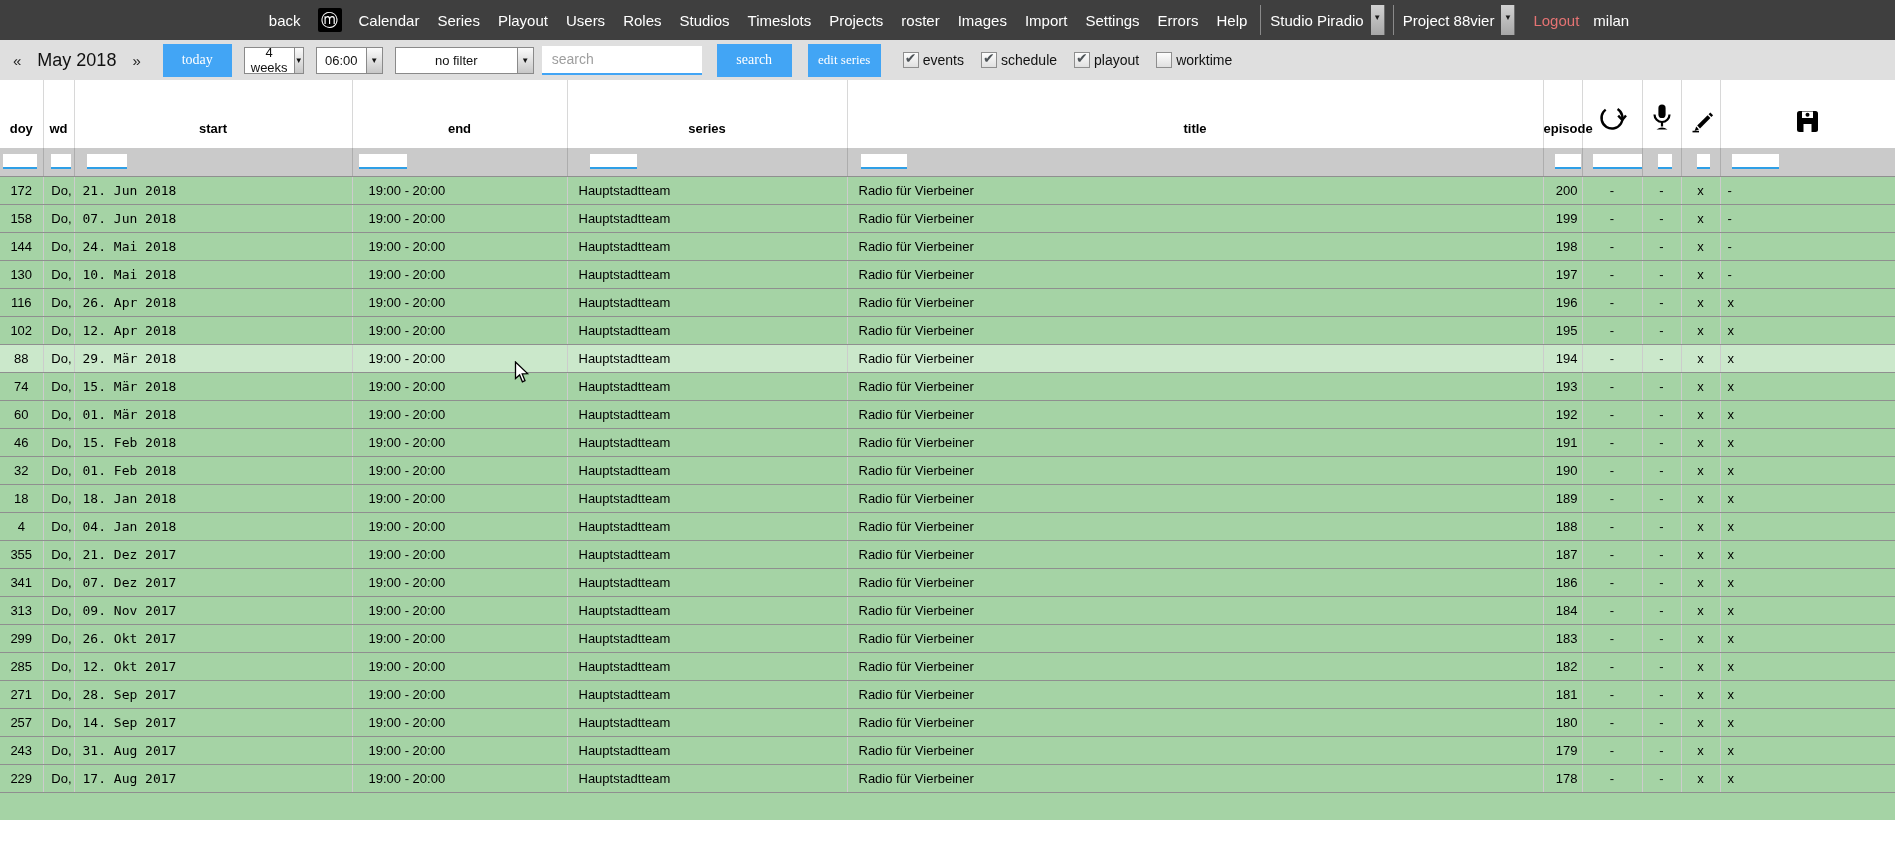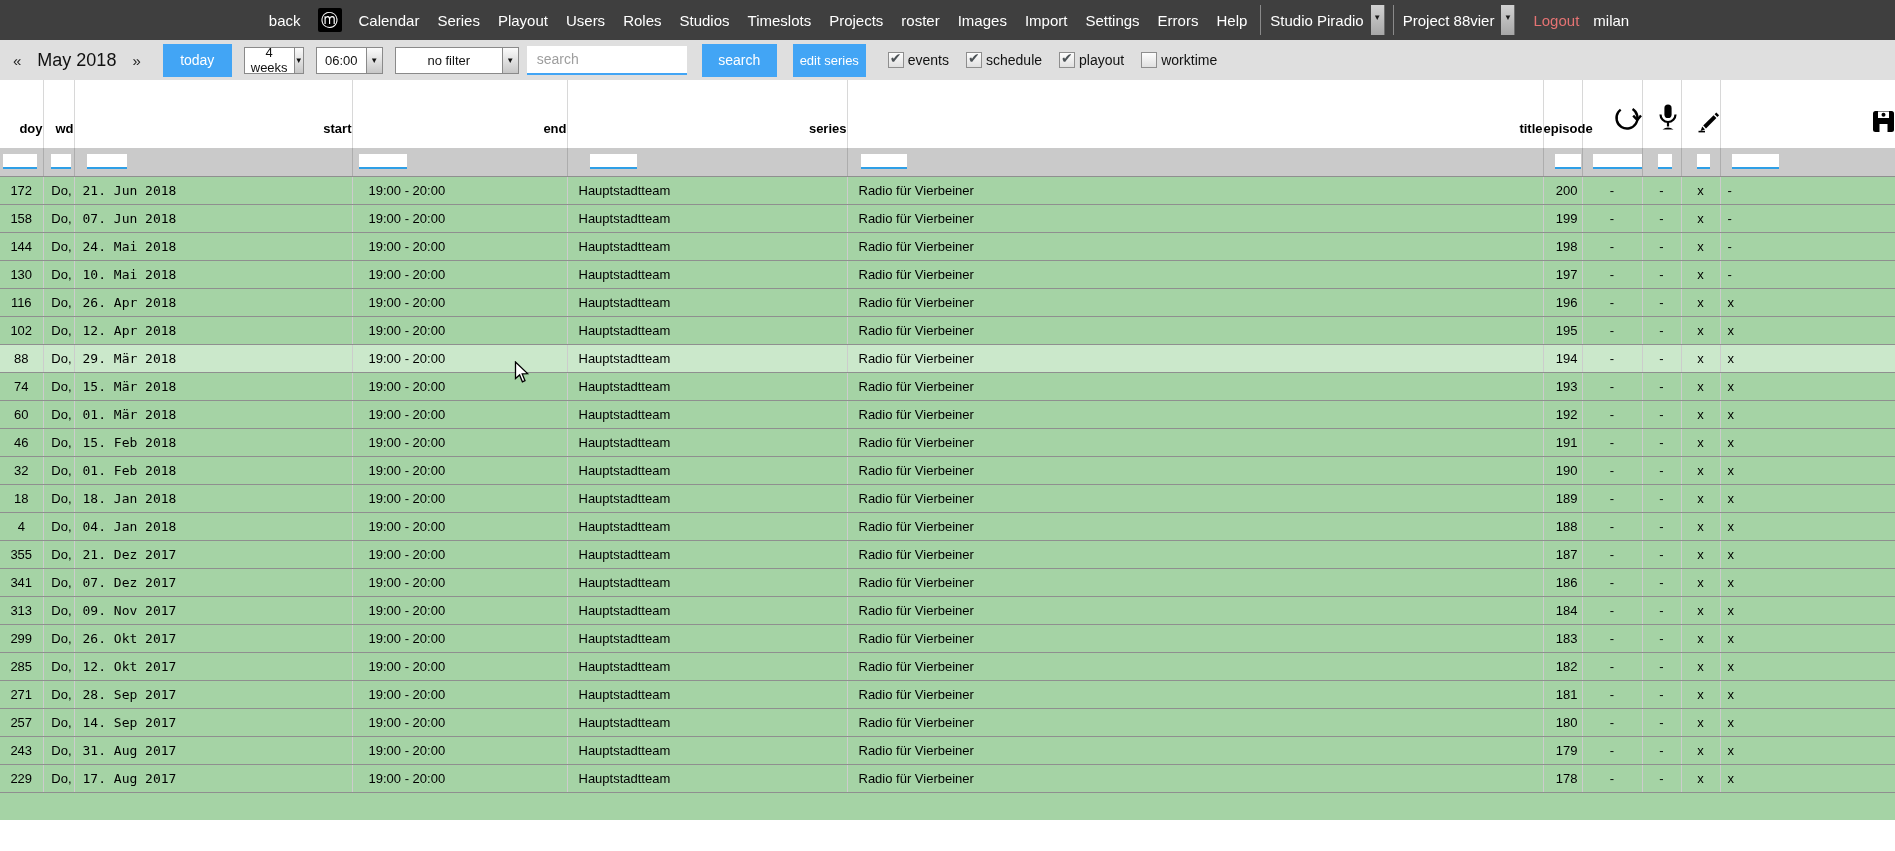--- a/index.html
+++ b/index.html
@@ -37,58 +37,58 @@
 
   
   .toolbar {
     height:40px; background:var(--toolbar-bg);
     display:flex; align-items:center; padding-left:8px; font-size:14px;
   }
   .chev { color:#222; font-size:15px; padding:0 5px; cursor:default; }
   .month-label { font-size:18px; color:#111; margin:0 11px; }
   .btn-blue {
     background:var(--accent-blue); color:#fff; border:none; height:33px;
-    font-size:14px; font-family:Liberation Sans, sans-serif; cursor:default;
+    font-size:14px; font-family:Liberation Serif, serif; cursor:default;
     display:inline-flex; align-items:center; justify-content:center;
   }
   .btn-today { width:69px; margin-left:17px; }
   .btn-search { width:75px; margin-left:15px; }
   .btn-edit-series { width:73px; margin-left:16px; font-size:13px; }
   .sel {
     height:27px; background:#fff; border:1px solid #8a8a8a;
     display:inline-flex; align-items:center; font-size:13px; color:#111; margin-left:12px;
   }
   .sel .sel-label { flex:1; text-align:center; padding:0 6px; }
   .sel .sel-arrow {
     width:16px; align-self:stretch; border-left:1px solid #8a8a8a;
     background:linear-gradient(#fbfbfb,#c7c7c7);
     display:flex; align-items:center; justify-content:center; font-size:8px; color:#111;
   }
-  .sel-range { width:60px; } .sel-time { width:67px; } .sel-filter { width:124px; }
+  .sel-range { width:60px; } .sel-time { width:67px; } .sel-filter { width:139px; }
   .search-input {
     width:160px; height:29px; border:none; outline:none; background:#fff;
     border-bottom:2px solid var(--accent-blue); padding:0 10px; font-size:14px;
     font-family:"Liberation Sans",sans-serif; margin-left:8px; color:#333;
   }
   .search-input::placeholder { color:#9e9e9e; }
   .cb-group { display:flex; align-items:center; gap:17px; margin-left:22px; }
   .cb { display:flex; align-items:flex-end; gap:4px; font-size:14px; color:#111; }
   .cb .box {
     width:16px; height:16px; border:1px solid #8e8e8e;
     background:linear-gradient(#fdfdfd,#e0e0e0); position:relative;
   }
   .cb.checked .box::after {
     content:"✔"; position:absolute; top:-3px; left:1px; font-size:14px; color:#4d5357;
   }
 
   
   table { border-collapse:collapse; table-layout:fixed; width:1895px; }
   thead tr.labels th {
     height:68px; background:#fff; vertical-align:bottom; padding:0 0 12px 0;
-    font-size:13px; font-weight:bold; color:#000; text-align:right;
+    font-size:13px; font-weight:bold; color:#000; text-align:center;
     border-right:1px solid #d8d8d8;
   }
   thead tr.labels th:last-child { border-right:none; }
   th.h-doy { text-align:center; }
   th.h-wd  { text-align:right; padding-right:3px; }
   th.h-start { padding-left:8px;margin-left:36px; }
   th.h-end { padding-left:4px; }
   th.h-series { padding-left:11px; }
   th.h-title { padding-left:11px; }
   th.h-episode { text-align:right; font-size:12px; white-space:nowrap; padding-right:1px; }

